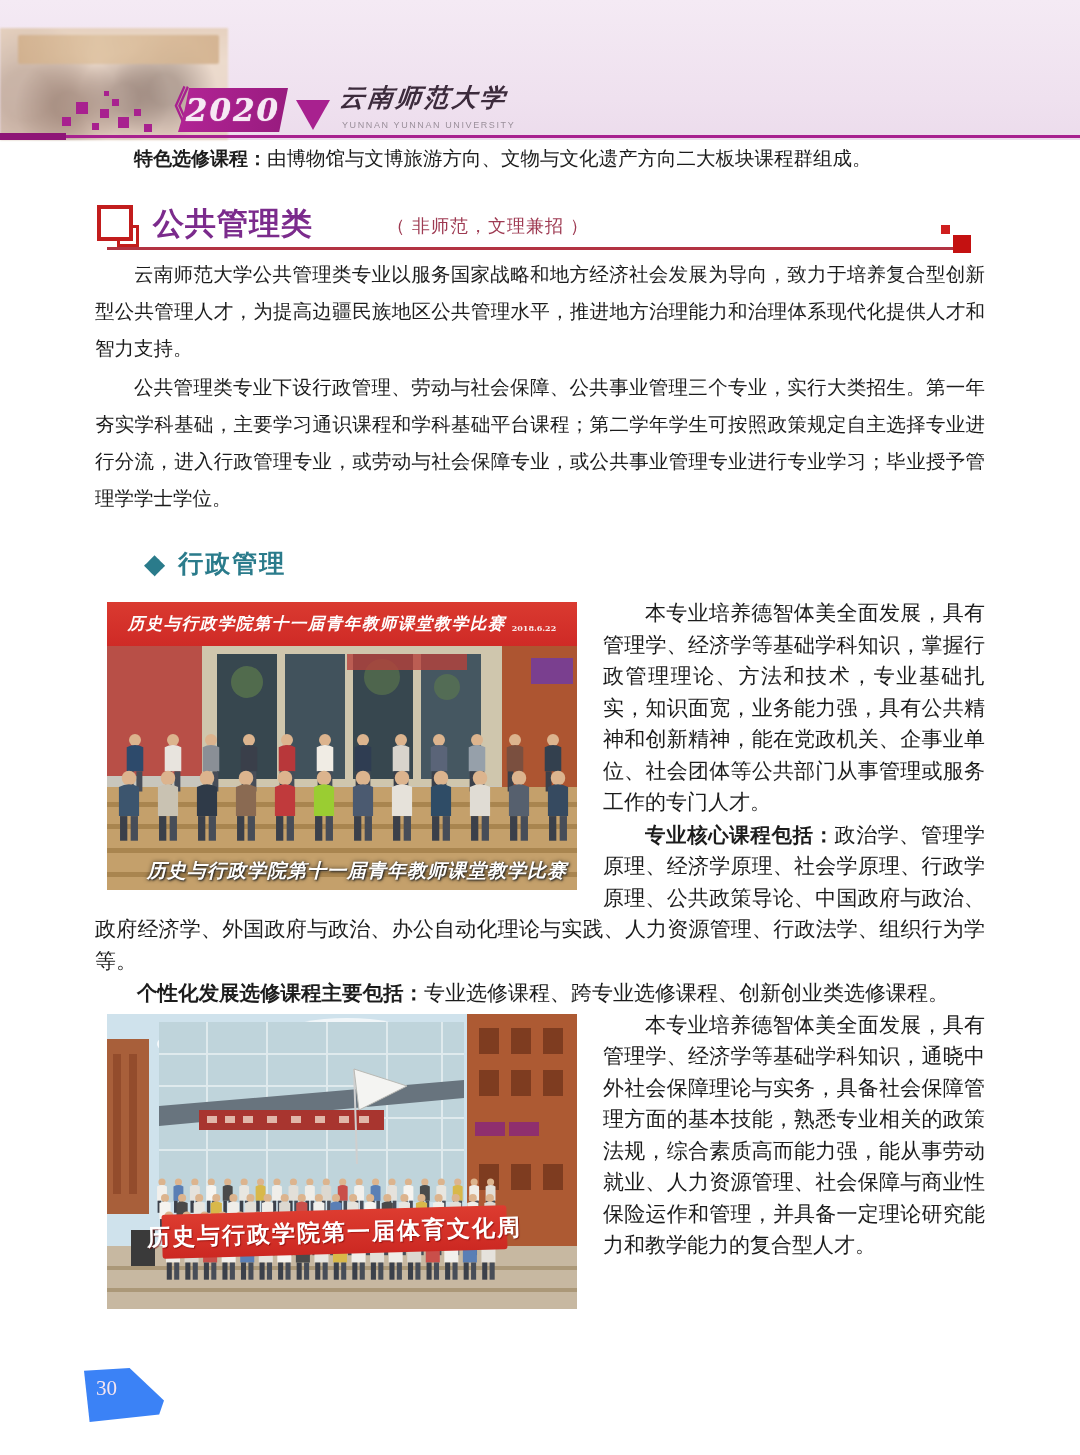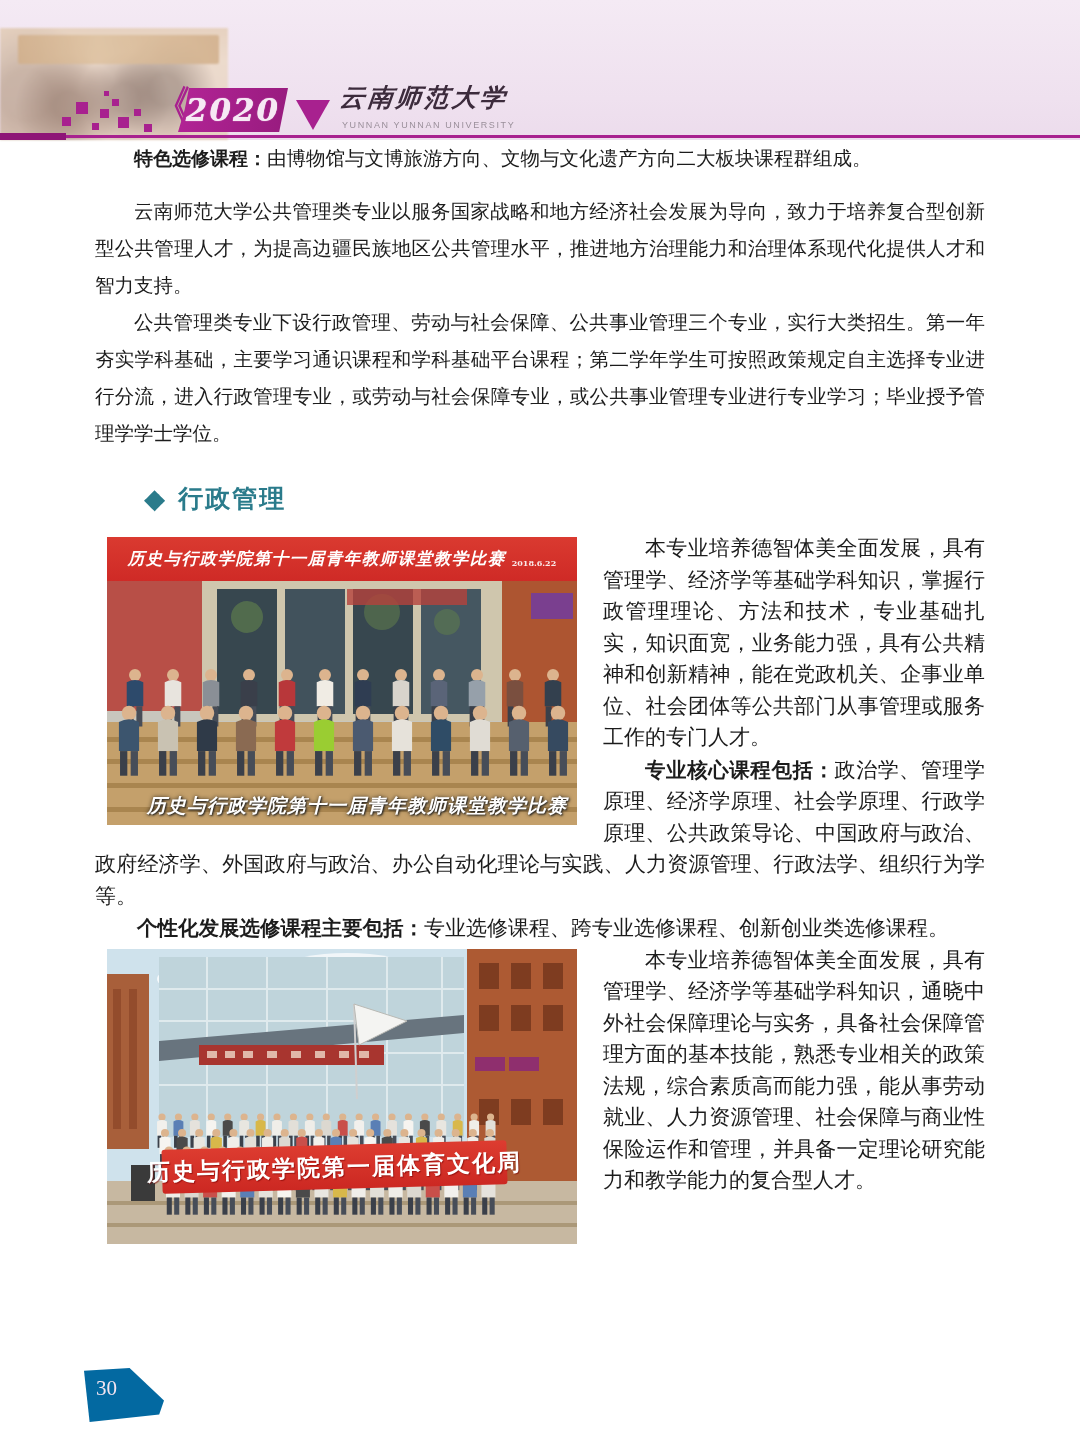--- a/index.html
+++ b/index.html
@@ -129,21 +129,21 @@
     background:linear-gradient(180deg,#dd3c30,#cc2822);
     transform:rotate(-1.6deg);border-radius:3px;
     display:flex;align-items:center;justify-content:center;
     color:#fff;font-weight:bold;font-size:23px;letter-spacing:2px;
     font-family:"Liberation Sans","DejaVu Sans",sans-serif;
     text-shadow:1px 1px 1px rgba(120,0,0,.6);white-space:nowrap;
   }
   
   .page-flag{
     position:absolute;left:84px;top:1368px;width:80px;height:54px;
-    background:#0369a1;
+    background:#3b82f6;
     clip-path:polygon(0 5%,57% 0,100% 60%,94% 86%,7% 100%);
   }
   .page-flag span{
     position:absolute;left:12px;top:8px;color:#f4e4f0;font-size:21px;
     font-family:"Liberation Serif",serif;
   }
 </style>
 </head>
 <body>
 
@@ -173,22 +173,31 @@
     <div class="logo-cn">云南师范大学</div>
     <div class="logo-en">YUNNAN YUNNAN UNIVERSITY</div>
     <div class="header-rule"></div>
     <div class="header-rule-left"></div>
   </div>
 
   <div class="content">
 
     <p class="body-p indent"><span class="blabel">特色选修课程：</span><span>由博物馆与文博旅游方向、文物与文化遗产方向二大板块课程群组成。</span></p>
 
-
-    <p class="body-p indent" style="margin-top:16px;">云南师范大学公共管理类专业以服务国家战略和地方经济社会发展为导向，致力于培养复合型创新型公共管理人才，为提高边疆民族地区公共管理水平，推进地方治理能力和治理体系现代化提供人才和智力支持。</p>
+    <div class="section-head">
+      <div class="sq-inner"></div>
+      <div class="sq-outer"></div>
+      <div class="head-rule"></div>
+      <div class="section-title">公共管理类</div>
+      <div class="section-sub">（ 非师范，文理兼招 ）</div>
+      <div class="deco-sq-s"></div>
+      <div class="deco-sq-b"></div>
+    </div>
+
+    <p class="body-p indent" style="margin-top:1px;font-family:Liberation Mono, monospace;">云南师范大学公共管理类专业以服务国家战略和地方经济社会发展为导向，致力于培养复合型创新型公共管理人才，为提高边疆民族地区公共管理水平，推进地方治理能力和治理体系现代化提供人才和智力支持。</p>
     <p class="body-p indent">公共管理类专业下设行政管理、劳动与社会保障、公共事业管理三个专业，实行大类招生。第一年夯实学科基础，主要学习通识课程和学科基础平台课程；第二学年学生可按照政策规定自主选择专业进行分流，进入行政管理专业，或劳动与社会保障专业，或公共事业管理专业进行专业学习；毕业授予管理学学士学位。</p>
 
     <div class="sub-head"><span class="diamond">◆</span><span>行政管理</span></div>
 
     <div class="figure">
       <div class="photo">
         <svg id="scene1" width="470" height="288" viewBox="0 0 470 288">
           <rect x="0" y="44" width="470" height="244" fill="#c8c6bd"></rect>
           <rect x="0" y="44" width="95" height="130" fill="#b53a33" opacity=".85"></rect>
           <rect x="95" y="44" width="300" height="140" fill="#cfc6ad"></rect>

